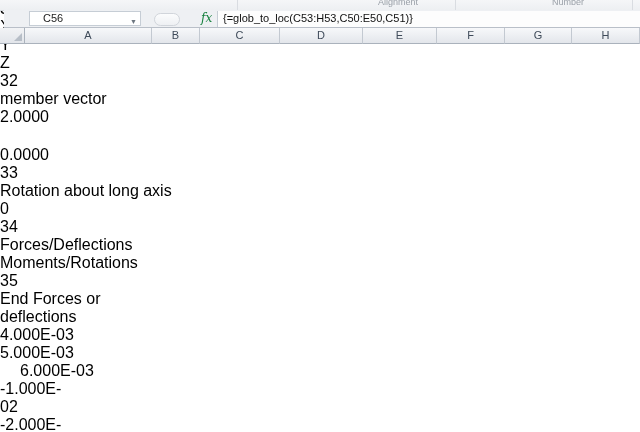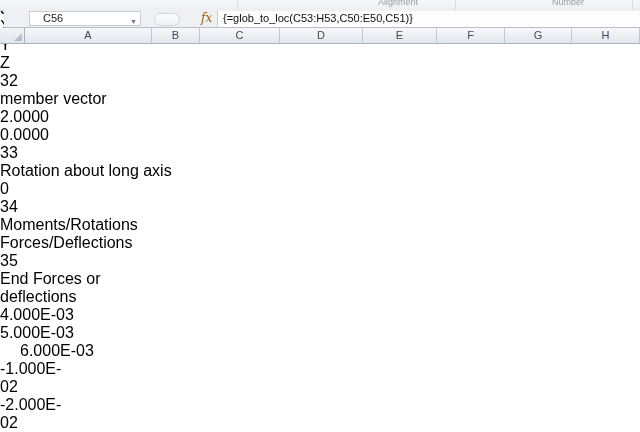--- a/index.html
+++ b/index.html
@@ -14,21 +14,21 @@
 
   
   .fbar{position:absolute;top:10px;left:4px;width:640px;height:18px;background:#eef0f3;
         border-bottom:1px solid #b9bfc8;box-sizing:border-box;}
   .namebox{position:absolute;left:25px;top:1px;width:112px;height:15px;background:#fff;
            border:1px solid #c6cdd5;box-sizing:border-box;font-size:11px;color:#222;
            line-height:13px;padding-left:13px;}
   .nbarrow{position:absolute;right:3px;top:3px;font-size:7px;color:#6d7680;}
   .pill{position:absolute;left:150px;top:3px;width:24px;height:11px;border:1px solid #d1d5db;
         border-radius:7px;background:linear-gradient(#fbfcfd,#eef0f3);}
-  .fx{position:absolute;left:197px;top:1px;font:italic 12px "DejaVu Serif",serif;color:#a16207;}
+  .fx{position:absolute;left:197px;top:1px;font:italic 12px "DejaVu Serif",serif;color:#15803d;}
   .finput{position:absolute;left:213px;top:1px;width:427px;height:16px;background:#fdfdfd;
           border-left:1px solid #c6cdd5;box-sizing:border-box;font-size:11px;color:#111;
           line-height:15px;padding-left:5px;white-space:nowrap;overflow:hidden;}
 
   
   .chdrs{position:absolute;top:28px;left:0;width:640px;height:16px;display:flex;}
   .corner{width:25px;height:16px;box-sizing:border-box;background:linear-gradient(#f2f3f5,#e2e5ea);
           border-right:1px solid #aab2bc;border-bottom:1px solid #aab2bc;position:relative;}
   .corner::after{content:"";position:absolute;right:2px;bottom:2px;
           border-left:8px solid transparent;border-bottom:8px solid #b7bec7;}
@@ -98,41 +98,41 @@
       <div class="cell ac" style="width: 83px;">Y</div>
       <div class="cell ac" style="width: 74px;">Z</div>
       <div class="cell" style="width: 68px;"></div>
       <div class="cell" style="width: 67px;"></div>
       <div class="cell" style="width: 68px;"></div>
     </div>
     <div class="row">
       <div class="rh">32</div>
       <div class="cell" style="width: 175px;">member vector</div>
       <div class="cell ar" style="width: 83px;">2.0000</div>
-      <div class="cell ar" style="width: 74px;">0.0000</div>
+      <div class="cell ar" style="width: 74px; margin-top: 20px;">0.0000</div>
       <div class="cell" style="width: 68px;"></div>
       <div class="cell" style="width: 67px;"></div>
       <div class="cell" style="width: 68px;"></div>
     </div>
     <div class="row">
       <div class="rh">33</div>
       <div class="cell" style="width: 175px;">Rotation about long axis</div>
       <div class="cell ar" style="width: 80px;">0</div>
       <div class="cell" style="width: 83px;"></div>
       <div class="cell" style="width: 74px;"></div>
       <div class="cell" style="width: 68px;"></div>
       <div class="cell" style="width: 67px;"></div>
       <div class="cell" style="width: 68px;"></div>
     </div>
     <div class="row">
       <div class="rh">34</div>
       <div class="cell" style="width: 127px;"></div>
       <div class="cell" style="width: 48px;"></div>
+      <div class="cell ac bl brd dt dbt" style="width: 237px;">Forces/Deflections</div>
       <div class="cell ac brd dt dbt" style="width: 203px;">Moments/Rotations</div>
-      <div class="cell ac bl brd dt dbt" style="width: 237px;">Forces/Deflections</div>
     </div>
     <div class="row">
       <div class="rh">35</div>
       <div class="cell" style="width: 175px;">End Forces or deflections</div>
       <div class="cell ar bl" style="width: 80px;">4.000E-03</div>
       <div class="cell ar" style="width: 83px;">5.000E-03</div>
       <div class="cell ar brd" style="width: 74px; padding-left: 20px;">6.000E-03</div>
       <div class="cell ar" style="width: 68px;">-1.000E-02</div>
       <div class="cell ar" style="width: 67px;">-2.000E-02</div>
     </div>

